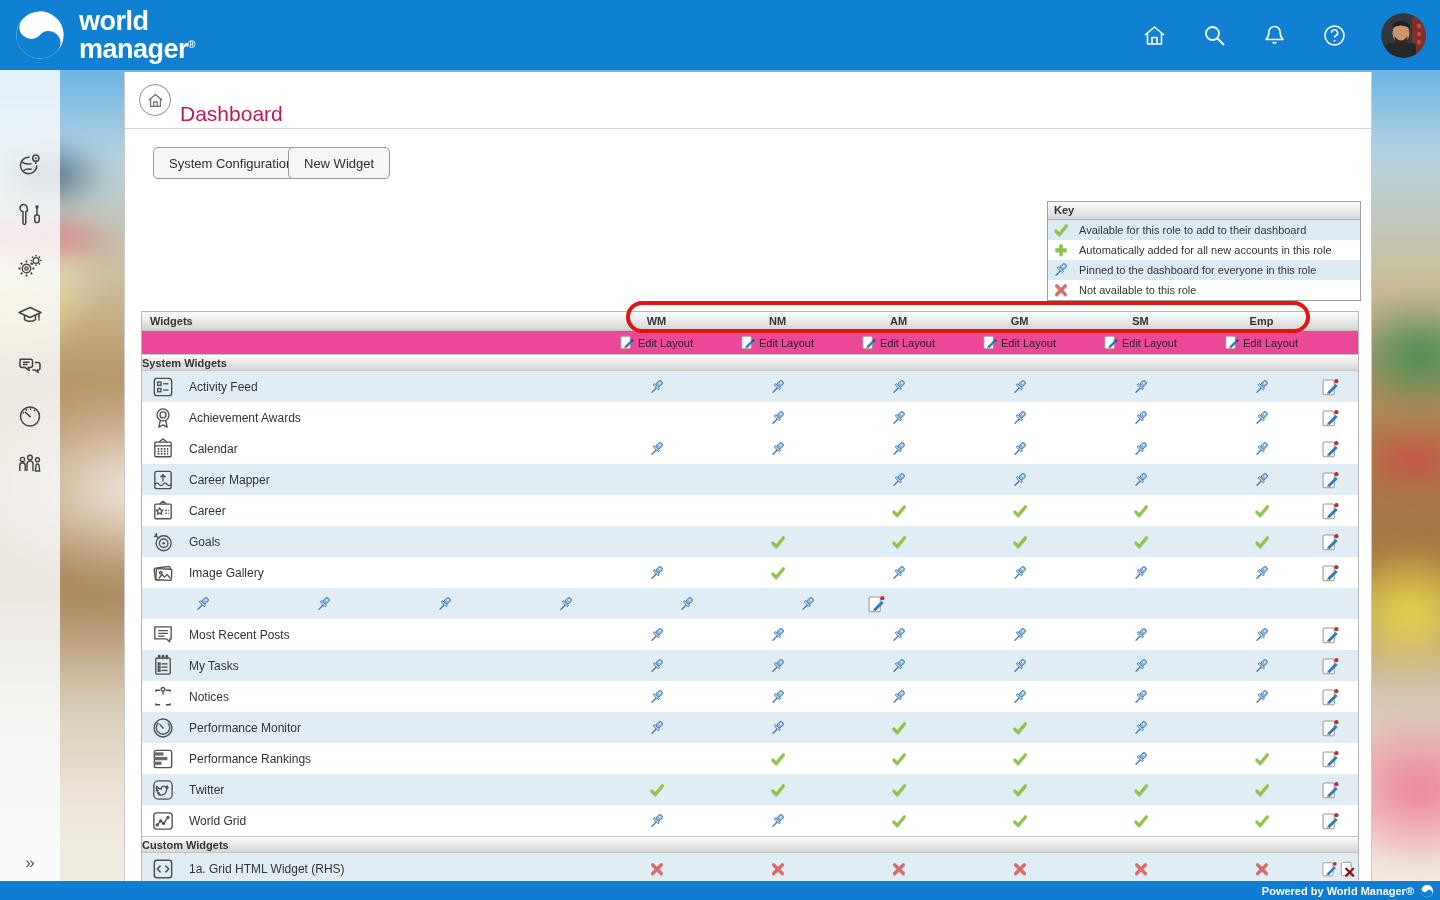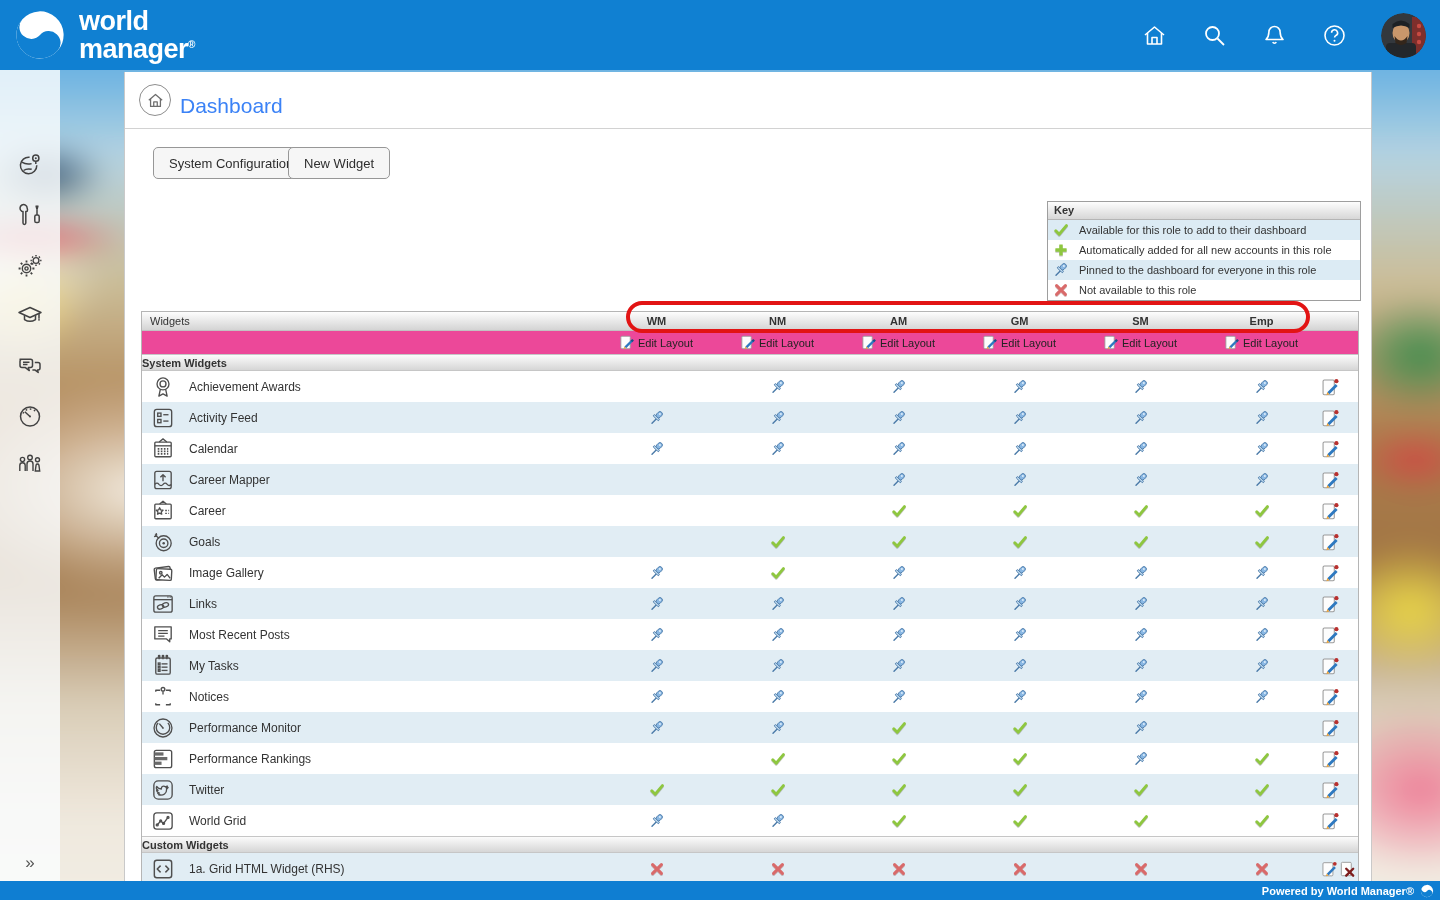--- a/index.html
+++ b/index.html
@@ -35,41 +35,41 @@
   
   .sidebar { position:absolute; left:0; top:70px; width:60px; height:811px; background:rgba(250,252,254,0.82); z-index:20; }
   .sb-item { position:absolute; left:0; width:60px; height:44px; display:flex; align-items:center; justify-content:center; cursor:pointer; color:#424242; }
   .sb-item svg { width:28px; height:28px; }
   .sb-collapse { position:absolute; left:0; bottom:8px; width:60px; text-align:center; font-size:17px; color:#555; cursor:pointer; }
   
   .panel { position:absolute; left:124px; top:72px; width:1248px; height:809px; background:#fff; border-left:1px solid #c9c9c9; border-right:1px solid #c9c9c9; z-index:10; overflow:hidden; }
   .title-strip { position:absolute; left:0; top:0; width:100%; height:57px; background:#fff; border-bottom:1px solid #d2d2d2; }
   .title-home { position:absolute; left:14px; top:12px; width:32px; height:32px; border:1px solid #8e8e8e; border-radius:50%; color:#6e6e6e; display:flex; align-items:center; justify-content:center; }
   .title-home svg { width:19px; height:19px; }
-  .page-title { position:absolute; left:55px; top:22px; font-size:21px; color:#3b82f6; }
+  .page-title { position:absolute; left:55px; top:30px; font-size:21px; color:#be185d; }
   .btn { position:absolute; height:32px; background:#f6f6f6; border:1px solid #979797; border-radius:5px; font-size:13px; color:#2e2e2e; padding:0 15px; cursor:pointer; font-family:"Liberation Sans", sans-serif; }
   #btn-sysconfig { left:28px; top:75px; }
   #btn-newwidget { left:163px; top:75px; }
   
   .key-box { position:absolute; left:922px; top:129px; width:314px; border:1px solid #9e9e9e; background:#fff; }
   .key-header { height:18px; background:linear-gradient(#fdfdfd,#d7d7d7); border-bottom:1px solid #b5b5b5; font-size:11px; font-weight:bold; color:#333; padding:2px 11px 0 6px; }
   .key-row { height:20px; display:flex; align-items:center; font-size:11px; color:#333; }
   .key-row:nth-child(odd) { background:#dcebf4; }
   .key-row:nth-child(even) { background:#fff; }
   .key-icon { width:16px; height:16px; margin:0 10px 0 5px; flex:none; }
   .key-icon svg { width:100%; height:100%; }
   
   .wtable { position:absolute; left:16px; top:239px; width:1218px; border:1px solid #b5b5b5; background:#fff; }
   .trow { display:flex; width:100%; }
   .cell { flex:none; display:flex; align-items:center; }
   .c-name { width:454px; padding-left:8px; }
   .c-role { width:121px; justify-content:center; }
   .c-actions { width:36px; justify-content:flex-start; }
   .thead { height:19px; background:linear-gradient(#fdfdfd,#d4d4d4); border-bottom:1px solid #c2c2c2; }
-  .thead .c-name { font-size:11px; font-weight:normal; color:#333; }
+  .thead .c-name { font-size:11px; font-weight:bold; color:#333; }
   .thead .c-role { font-size:11px; font-weight:bold; color:#333; }
   .editlayout-row { height:23px; background:#ec4899; }
   .el-link { display:flex; align-items:center; cursor:pointer; font-size:11px; color:#222; }
   .el-link .el-icon { width:15px; height:15px; margin-right:3px; }
   .el-icon svg, .s-icon svg, .a-icon svg { width:100%; height:100%; display:block; }
   .section-row { height:17px; background:linear-gradient(#fbfbfb,#d6d6d6); border-top:1px solid #c6c6c6; border-bottom:1px solid #c6c6c6; display:flex; align-items:center; font-size:11px; font-weight:bold; color:#333; }
   .wrow { height:31px; }
   .wrow.alt { background:#e1edf4; }
   .w-icon { width:26px; height:26px; color:#4f4f4f; margin-right:13px; flex:none; }
   .w-icon svg { width:100%; height:100%; }
@@ -376,110 +376,20 @@
     </span>
   </div>
 </span>
       <div class="cell c-actions"></div>
     </div>
     <div id="table-body">
   <div class="section-row">
           <span class="section-label">System Widgets</span>
         </div>
 
-  <div class="trow wrow">
-    <div class="cell c-name">
-      <span class="w-icon"><svg viewBox="0 0 27 27" fill="none" stroke="currentColor" stroke-width="1.4">
-                <circle cx="13.5" cy="10.3" r="6.2"></circle>
-                <circle cx="13.5" cy="10.3" r="3.1"></circle>
-                <path d="M10.8 15.8 L9.2 23 L13.5 20.6 L17.8 23 L16.2 15.8" stroke-linejoin="round"></path>
-              </svg></span>
-      <span class="w-label">Achievement Awards</span>
-    </div>
-
-  <div class="cell c-role">
-            <span class="s-icon" style="visibility: hidden;"></span>
-          </div>
-
-  <div class="cell c-role">
-            <span class="s-icon">
-              <svg viewBox="0 0 16 16">
-                <path d="M3 13.2 L7.2 9" stroke="#4a7aa8" stroke-width="1.4" stroke-linecap="round" fill="none"></path>
-                <g transform="rotate(45 9 6)">
-                  <rect x="6.6" y="0.8" width="4.8" height="7" rx="2.4" fill="#8ab8e4" stroke="#4a7aa8" stroke-width="0.9"></rect>
-                  <rect x="5.3" y="7.3" width="7.4" height="2" rx="1" fill="#bcd8ee" stroke="#4a7aa8" stroke-width="0.9"></rect>
-                </g>
-                <circle cx="10.9" cy="3.9" r="1" fill="#ddedfa"></circle>
-              </svg>
-            </span>
-          </div>
-
-  <div class="cell c-role">
-            <span class="s-icon">
-              <svg viewBox="0 0 16 16">
-                <path d="M3 13.2 L7.2 9" stroke="#4a7aa8" stroke-width="1.4" stroke-linecap="round" fill="none"></path>
-                <g transform="rotate(45 9 6)">
-                  <rect x="6.6" y="0.8" width="4.8" height="7" rx="2.4" fill="#8ab8e4" stroke="#4a7aa8" stroke-width="0.9"></rect>
-                  <rect x="5.3" y="7.3" width="7.4" height="2" rx="1" fill="#bcd8ee" stroke="#4a7aa8" stroke-width="0.9"></rect>
-                </g>
-                <circle cx="10.9" cy="3.9" r="1" fill="#ddedfa"></circle>
-              </svg>
-            </span>
-          </div>
-
-  <div class="cell c-role">
-            <span class="s-icon">
-              <svg viewBox="0 0 16 16">
-                <path d="M3 13.2 L7.2 9" stroke="#4a7aa8" stroke-width="1.4" stroke-linecap="round" fill="none"></path>
-                <g transform="rotate(45 9 6)">
-                  <rect x="6.6" y="0.8" width="4.8" height="7" rx="2.4" fill="#8ab8e4" stroke="#4a7aa8" stroke-width="0.9"></rect>
-                  <rect x="5.3" y="7.3" width="7.4" height="2" rx="1" fill="#bcd8ee" stroke="#4a7aa8" stroke-width="0.9"></rect>
-                </g>
-                <circle cx="10.9" cy="3.9" r="1" fill="#ddedfa"></circle>
-              </svg>
-            </span>
-          </div>
-
-  <div class="cell c-role">
-            <span class="s-icon">
-              <svg viewBox="0 0 16 16">
-                <path d="M3 13.2 L7.2 9" stroke="#4a7aa8" stroke-width="1.4" stroke-linecap="round" fill="none"></path>
-                <g transform="rotate(45 9 6)">
-                  <rect x="6.6" y="0.8" width="4.8" height="7" rx="2.4" fill="#8ab8e4" stroke="#4a7aa8" stroke-width="0.9"></rect>
-                  <rect x="5.3" y="7.3" width="7.4" height="2" rx="1" fill="#bcd8ee" stroke="#4a7aa8" stroke-width="0.9"></rect>
-                </g>
-                <circle cx="10.9" cy="3.9" r="1" fill="#ddedfa"></circle>
-              </svg>
-            </span>
-          </div>
-
-  <div class="cell c-role">
-            <span class="s-icon">
-              <svg viewBox="0 0 16 16">
-                <path d="M3 13.2 L7.2 9" stroke="#4a7aa8" stroke-width="1.4" stroke-linecap="round" fill="none"></path>
-                <g transform="rotate(45 9 6)">
-                  <rect x="6.6" y="0.8" width="4.8" height="7" rx="2.4" fill="#8ab8e4" stroke="#4a7aa8" stroke-width="0.9"></rect>
-                  <rect x="5.3" y="7.3" width="7.4" height="2" rx="1" fill="#bcd8ee" stroke="#4a7aa8" stroke-width="0.9"></rect>
-                </g>
-                <circle cx="10.9" cy="3.9" r="1" fill="#ddedfa"></circle>
-              </svg>
-            </span>
-          </div>
-<div class="cell c-actions">
-            <span class="a-icon">
-              <svg viewBox="0 0 17 17">
-                <rect x="1" y="1.8" width="10.6" height="14" rx="1.2" fill="#fdfdfd" stroke="#9a9a9a"></rect>
-                <circle cx="13.6" cy="3" r="2" fill="#b8312f"></circle>
-                <path d="M6 14.4 L13.8 6.6" stroke="#2e79c0" stroke-width="2.7" fill="none"></path>
-                <path d="M4.2 16.2 L7.1 15.4 L5 13.3 Z" fill="#e8a23c"></path>
-              </svg>
-            </span>
-          </div>
-        </div>
-
   <div class="trow wrow alt">
     <div class="cell c-name">
       <span class="w-icon"><svg viewBox="0 0 27 27" fill="none" stroke="currentColor" stroke-width="1.4">
                 <rect x="4.5" y="4.5" width="18" height="18" rx="2.6"></rect>
                 <rect x="8" y="8.4" width="3.4" height="3.4"></rect>
                 <path d="M13.8 10.1 h5.4"></path>
                 <rect x="8" y="15" width="3.4" height="3.4"></rect>
                 <path d="M13.8 16.7 h5.4"></path>
               </svg></span>
       <span class="w-label">Activity Feed</span>
@@ -570,20 +480,110 @@
                 <path d="M6 14.4 L13.8 6.6" stroke="#2e79c0" stroke-width="2.7" fill="none"></path>
                 <path d="M4.2 16.2 L7.1 15.4 L5 13.3 Z" fill="#e8a23c"></path>
               </svg>
             </span>
           </div>
         </div>
 
   <div class="trow wrow">
     <div class="cell c-name">
       <span class="w-icon"><svg viewBox="0 0 27 27" fill="none" stroke="currentColor" stroke-width="1.4">
+                <circle cx="13.5" cy="10.3" r="6.2"></circle>
+                <circle cx="13.5" cy="10.3" r="3.1"></circle>
+                <path d="M10.8 15.8 L9.2 23 L13.5 20.6 L17.8 23 L16.2 15.8" stroke-linejoin="round"></path>
+              </svg></span>
+      <span class="w-label">Achievement Awards</span>
+    </div>
+
+  <div class="cell c-role">
+            <span class="s-icon" style="visibility: hidden;"></span>
+          </div>
+
+  <div class="cell c-role">
+            <span class="s-icon">
+              <svg viewBox="0 0 16 16">
+                <path d="M3 13.2 L7.2 9" stroke="#4a7aa8" stroke-width="1.4" stroke-linecap="round" fill="none"></path>
+                <g transform="rotate(45 9 6)">
+                  <rect x="6.6" y="0.8" width="4.8" height="7" rx="2.4" fill="#8ab8e4" stroke="#4a7aa8" stroke-width="0.9"></rect>
+                  <rect x="5.3" y="7.3" width="7.4" height="2" rx="1" fill="#bcd8ee" stroke="#4a7aa8" stroke-width="0.9"></rect>
+                </g>
+                <circle cx="10.9" cy="3.9" r="1" fill="#ddedfa"></circle>
+              </svg>
+            </span>
+          </div>
+
+  <div class="cell c-role">
+            <span class="s-icon">
+              <svg viewBox="0 0 16 16">
+                <path d="M3 13.2 L7.2 9" stroke="#4a7aa8" stroke-width="1.4" stroke-linecap="round" fill="none"></path>
+                <g transform="rotate(45 9 6)">
+                  <rect x="6.6" y="0.8" width="4.8" height="7" rx="2.4" fill="#8ab8e4" stroke="#4a7aa8" stroke-width="0.9"></rect>
+                  <rect x="5.3" y="7.3" width="7.4" height="2" rx="1" fill="#bcd8ee" stroke="#4a7aa8" stroke-width="0.9"></rect>
+                </g>
+                <circle cx="10.9" cy="3.9" r="1" fill="#ddedfa"></circle>
+              </svg>
+            </span>
+          </div>
+
+  <div class="cell c-role">
+            <span class="s-icon">
+              <svg viewBox="0 0 16 16">
+                <path d="M3 13.2 L7.2 9" stroke="#4a7aa8" stroke-width="1.4" stroke-linecap="round" fill="none"></path>
+                <g transform="rotate(45 9 6)">
+                  <rect x="6.6" y="0.8" width="4.8" height="7" rx="2.4" fill="#8ab8e4" stroke="#4a7aa8" stroke-width="0.9"></rect>
+                  <rect x="5.3" y="7.3" width="7.4" height="2" rx="1" fill="#bcd8ee" stroke="#4a7aa8" stroke-width="0.9"></rect>
+                </g>
+                <circle cx="10.9" cy="3.9" r="1" fill="#ddedfa"></circle>
+              </svg>
+            </span>
+          </div>
+
+  <div class="cell c-role">
+            <span class="s-icon">
+              <svg viewBox="0 0 16 16">
+                <path d="M3 13.2 L7.2 9" stroke="#4a7aa8" stroke-width="1.4" stroke-linecap="round" fill="none"></path>
+                <g transform="rotate(45 9 6)">
+                  <rect x="6.6" y="0.8" width="4.8" height="7" rx="2.4" fill="#8ab8e4" stroke="#4a7aa8" stroke-width="0.9"></rect>
+                  <rect x="5.3" y="7.3" width="7.4" height="2" rx="1" fill="#bcd8ee" stroke="#4a7aa8" stroke-width="0.9"></rect>
+                </g>
+                <circle cx="10.9" cy="3.9" r="1" fill="#ddedfa"></circle>
+              </svg>
+            </span>
+          </div>
+
+  <div class="cell c-role">
+            <span class="s-icon">
+              <svg viewBox="0 0 16 16">
+                <path d="M3 13.2 L7.2 9" stroke="#4a7aa8" stroke-width="1.4" stroke-linecap="round" fill="none"></path>
+                <g transform="rotate(45 9 6)">
+                  <rect x="6.6" y="0.8" width="4.8" height="7" rx="2.4" fill="#8ab8e4" stroke="#4a7aa8" stroke-width="0.9"></rect>
+                  <rect x="5.3" y="7.3" width="7.4" height="2" rx="1" fill="#bcd8ee" stroke="#4a7aa8" stroke-width="0.9"></rect>
+                </g>
+                <circle cx="10.9" cy="3.9" r="1" fill="#ddedfa"></circle>
+              </svg>
+            </span>
+          </div>
+<div class="cell c-actions">
+            <span class="a-icon">
+              <svg viewBox="0 0 17 17">
+                <rect x="1" y="1.8" width="10.6" height="14" rx="1.2" fill="#fdfdfd" stroke="#9a9a9a"></rect>
+                <circle cx="13.6" cy="3" r="2" fill="#b8312f"></circle>
+                <path d="M6 14.4 L13.8 6.6" stroke="#2e79c0" stroke-width="2.7" fill="none"></path>
+                <path d="M4.2 16.2 L7.1 15.4 L5 13.3 Z" fill="#e8a23c"></path>
+              </svg>
+            </span>
+          </div>
+        </div>
+
+  <div class="trow wrow">
+    <div class="cell c-name">
+      <span class="w-icon"><svg viewBox="0 0 27 27" fill="none" stroke="currentColor" stroke-width="1.4">
                 <path d="M9.5 6.3 L13.5 3 L17.5 6.3"></path>
                 <rect x="5" y="6.3" width="17" height="15.2" rx="1"></rect>
                 <path d="M5 10.2 h17"></path>
                 <path d="M8 13.3 h11 M8 15.9 h11 M8 18.5 h11" stroke-width="1.7" stroke-dasharray="1.7 1.5"></path>
               </svg></span>
       <span class="w-label">Calendar</span>
     </div>
 
   <div class="cell c-role">
             <span class="s-icon">
@@ -976,32 +976,20 @@
                 <rect x="1" y="1.8" width="10.6" height="14" rx="1.2" fill="#fdfdfd" stroke="#9a9a9a"></rect>
                 <circle cx="13.6" cy="3" r="2" fill="#b8312f"></circle>
                 <path d="M6 14.4 L13.8 6.6" stroke="#2e79c0" stroke-width="2.7" fill="none"></path>
                 <path d="M4.2 16.2 L7.1 15.4 L5 13.3 Z" fill="#e8a23c"></path>
               </svg>
             </span>
           </div>
         </div>
 
   <div class="trow wrow alt">
-    <div class="cell c-name">
-      <span class="w-icon"><svg viewBox="0 0 27 27" fill="none" stroke="currentColor" stroke-width="1.4">
-                <rect x="4" y="5" width="19" height="17" rx="2"></rect>
-                <path d="M4 9 h19"></path>
-                <path d="M17.8 6.2 h1.6 M20.2 6.2 h1.6" stroke-width="1.2"></path>
-                <g transform="rotate(-16 13.5 15.5)">
-                  <ellipse cx="10.8" cy="15.8" rx="3.3" ry="2.2"></ellipse>
-                  <ellipse cx="16.2" cy="15.2" rx="3.3" ry="2.2"></ellipse>
-                </g>
-              </svg></span>
-      <span class="w-label">Links</span>
-    </div>
 
   <div class="cell c-role">
             <span class="s-icon">
               <svg viewBox="0 0 16 16">
                 <path d="M3 13.2 L7.2 9" stroke="#4a7aa8" stroke-width="1.4" stroke-linecap="round" fill="none"></path>
                 <g transform="rotate(45 9 6)">
                   <rect x="6.6" y="0.8" width="4.8" height="7" rx="2.4" fill="#8ab8e4" stroke="#4a7aa8" stroke-width="0.9"></rect>
                   <rect x="5.3" y="7.3" width="7.4" height="2" rx="1" fill="#bcd8ee" stroke="#4a7aa8" stroke-width="0.9"></rect>
                 </g>
                 <circle cx="10.9" cy="3.9" r="1" fill="#ddedfa"></circle>

